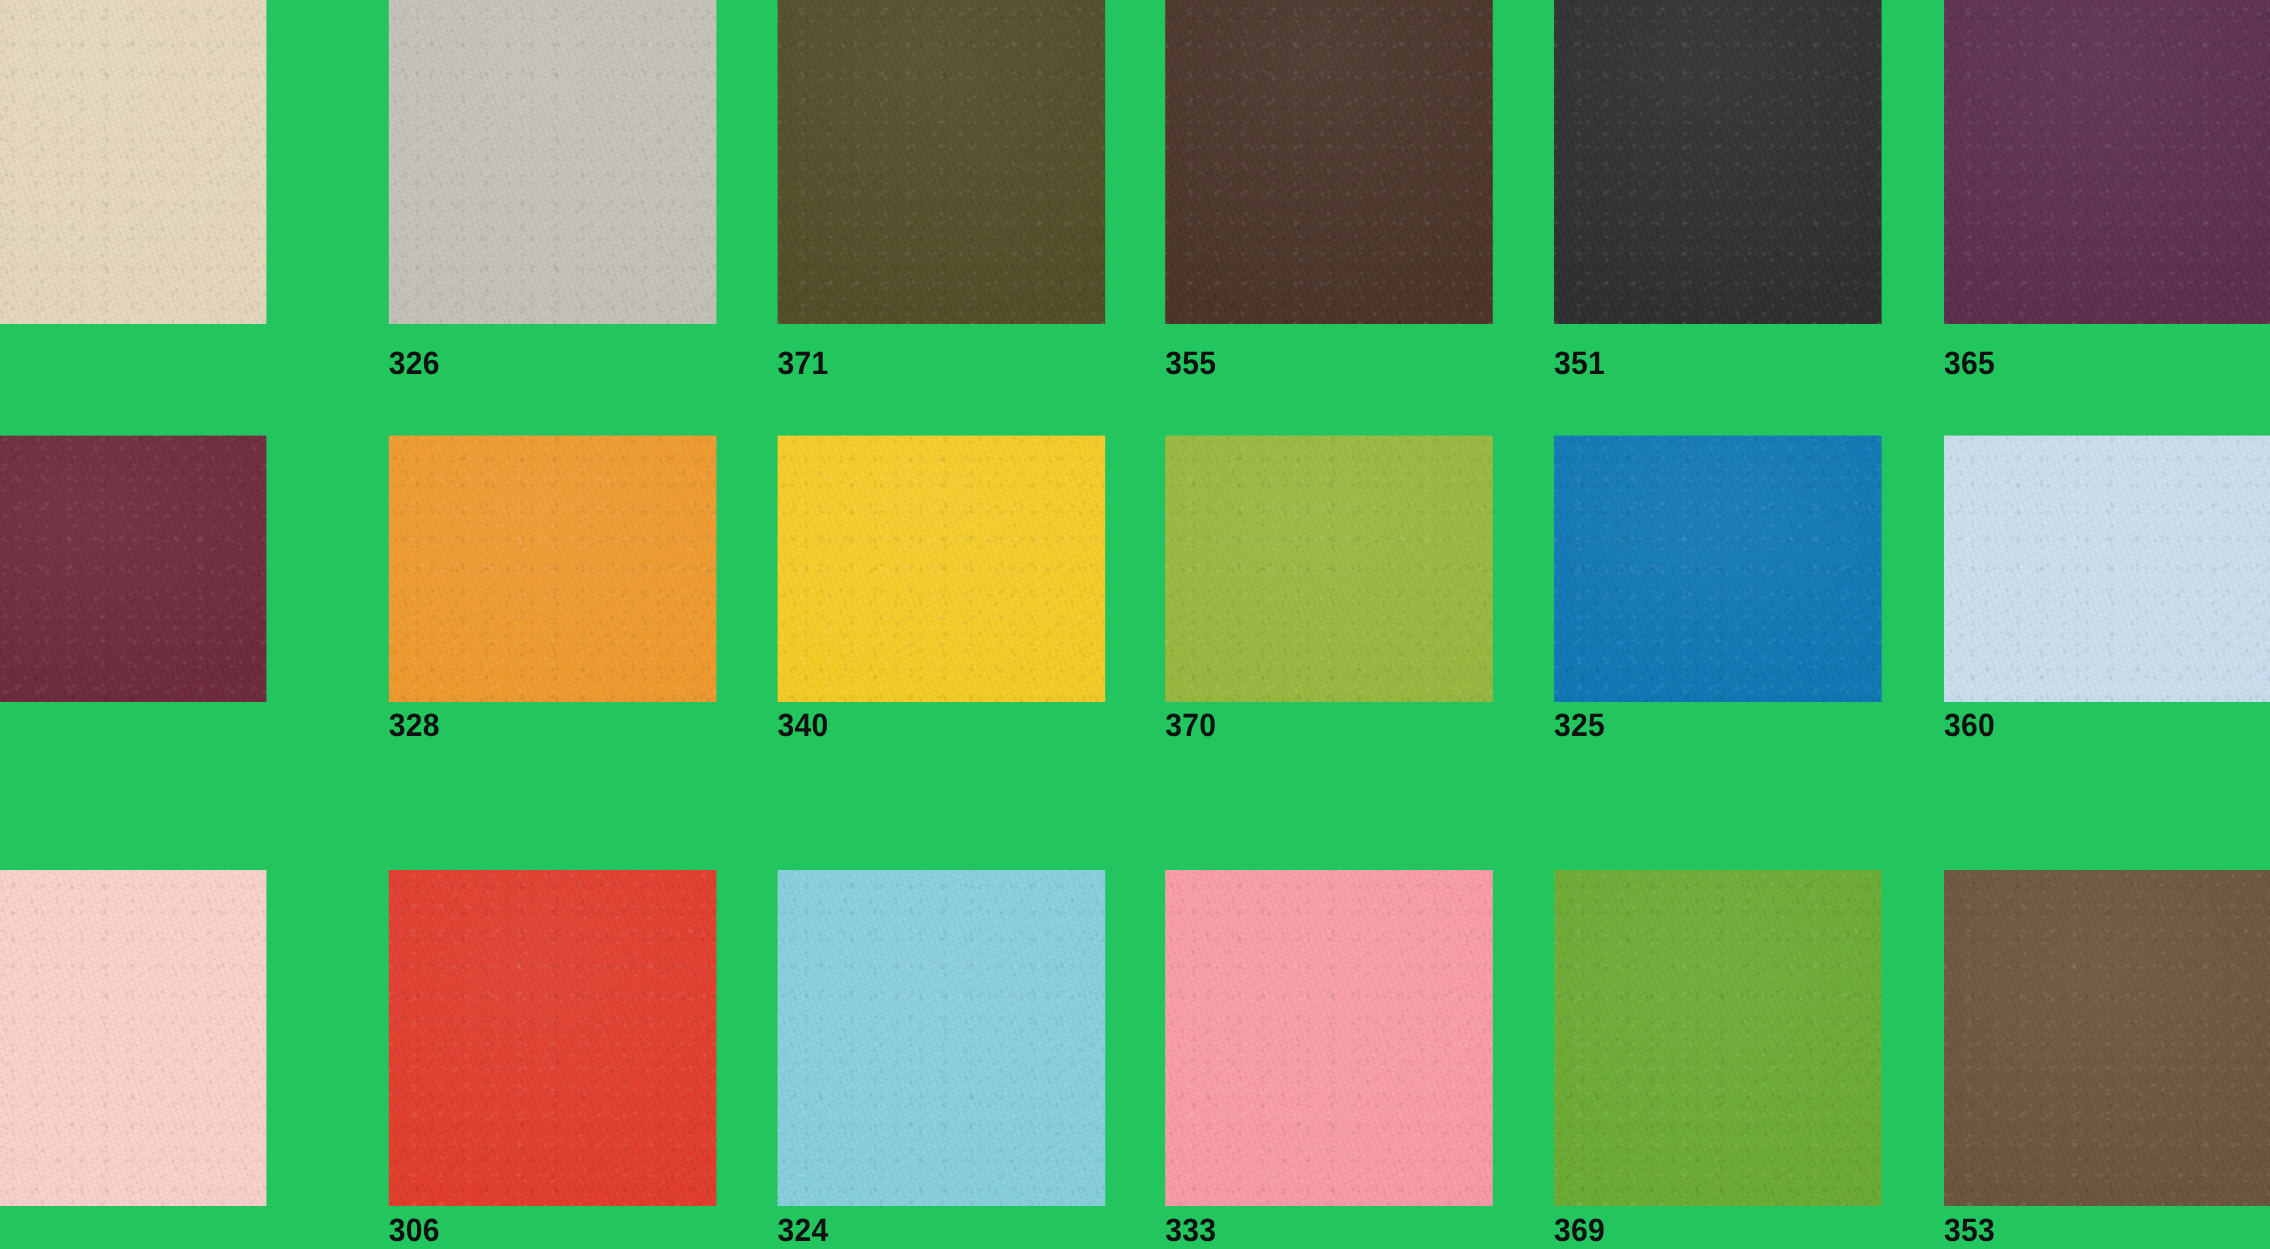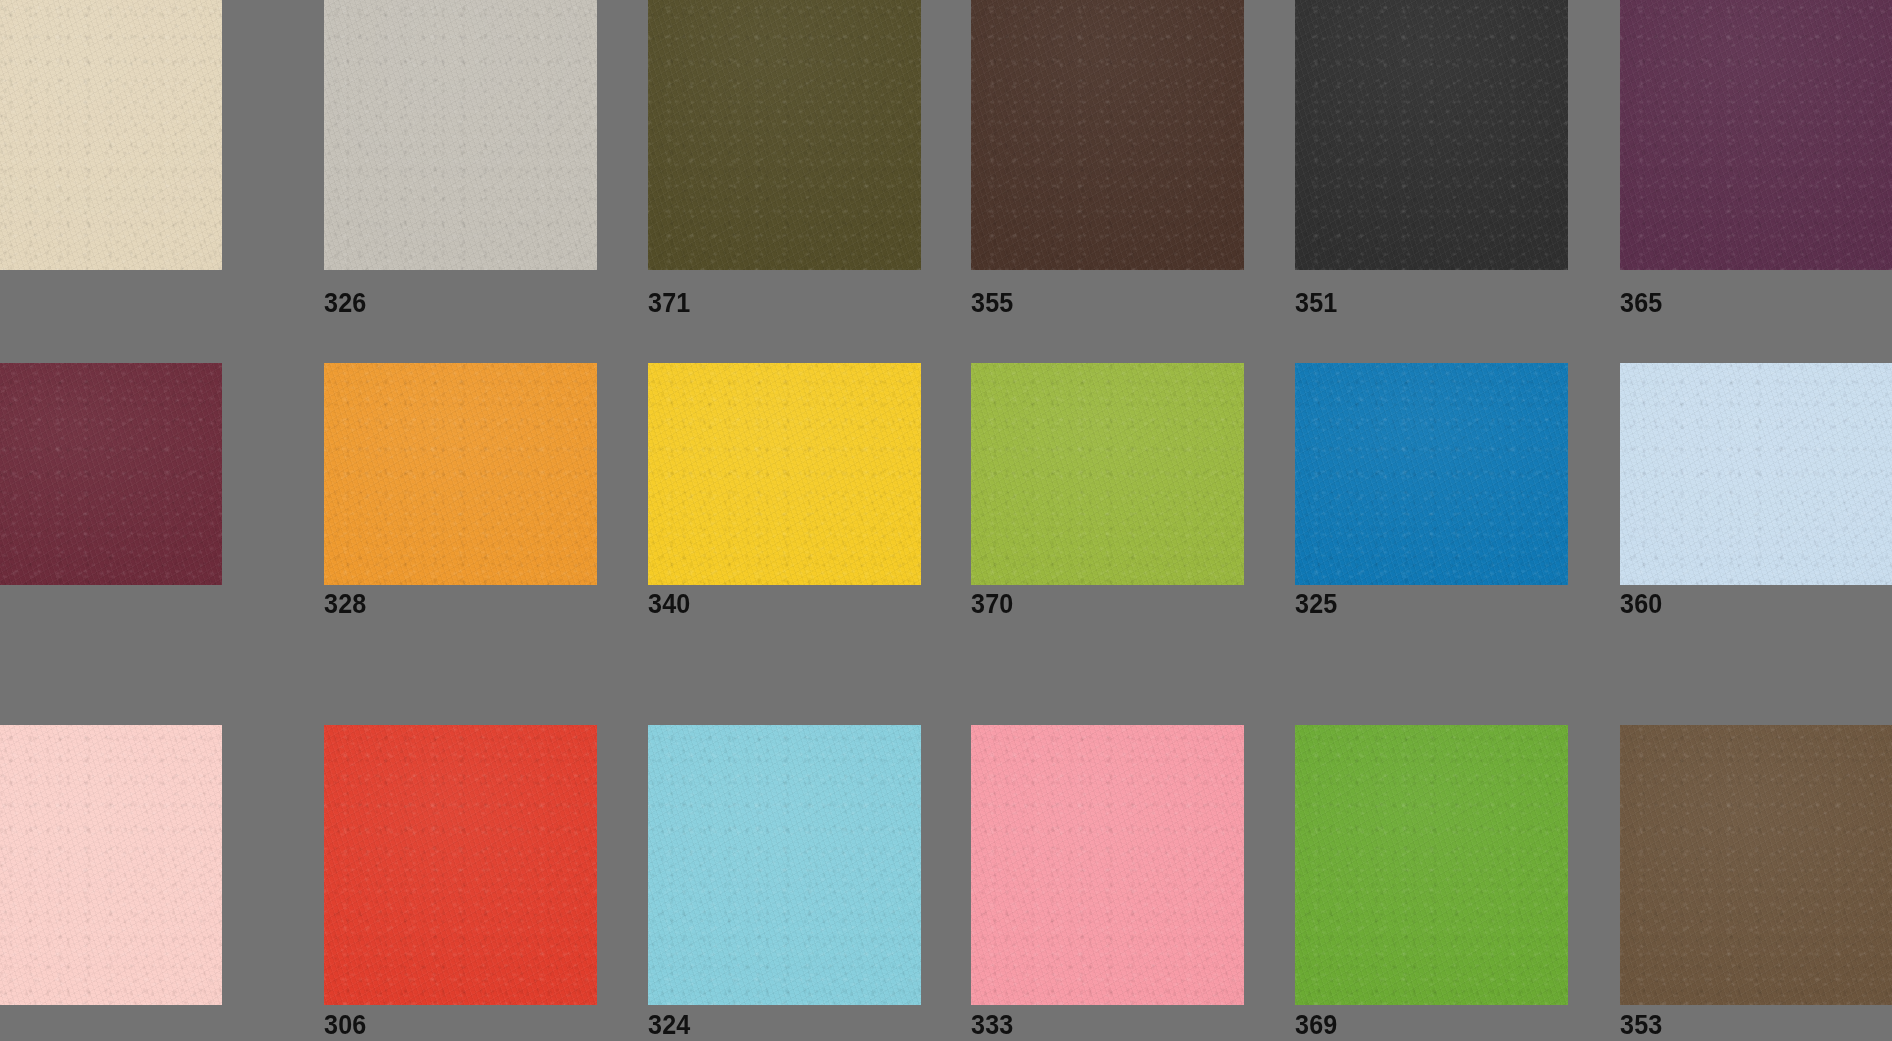--- a/index.html
+++ b/index.html
@@ -101,21 +101,21 @@
     letter-spacing: 0.2px;
     color: #111111;
     white-space: nowrap;
     transform: scaleX(0.93);
     transform-origin: left center;
   }
 </style>
 </head>
 <body>
 
-<div id="swatch-board" style="background: #737373;">
+<div id="swatch-board" style="background: #22c55e;">
     <div class="swatch-cell" style="left: -51px; top: -40px; width: 273px; height: 310px;">
       <div class="swatch-chip" title="350" style="background-color: rgb(228, 215, 188);"></div>
     </div>
     <div class="swatch-label" style="left: -51px; top: 290px; width: 273px; color: rgb(17, 17, 17);">350</div>
     <div class="swatch-cell" style="left: 324px; top: -40px; width: 273px; height: 310px;">
       <div class="swatch-chip" title="326" style="background-color: rgb(197, 193, 184);"></div>
     </div>
     <div class="swatch-label" style="left: 324px; top: 290px; width: 273px; color: rgb(17, 17, 17);">326</div>
     <div class="swatch-cell" style="left: 648px; top: -40px; width: 273px; height: 310px;">
       <div class="swatch-chip" title="371" style="background-color: rgb(83, 77, 40);"></div>

